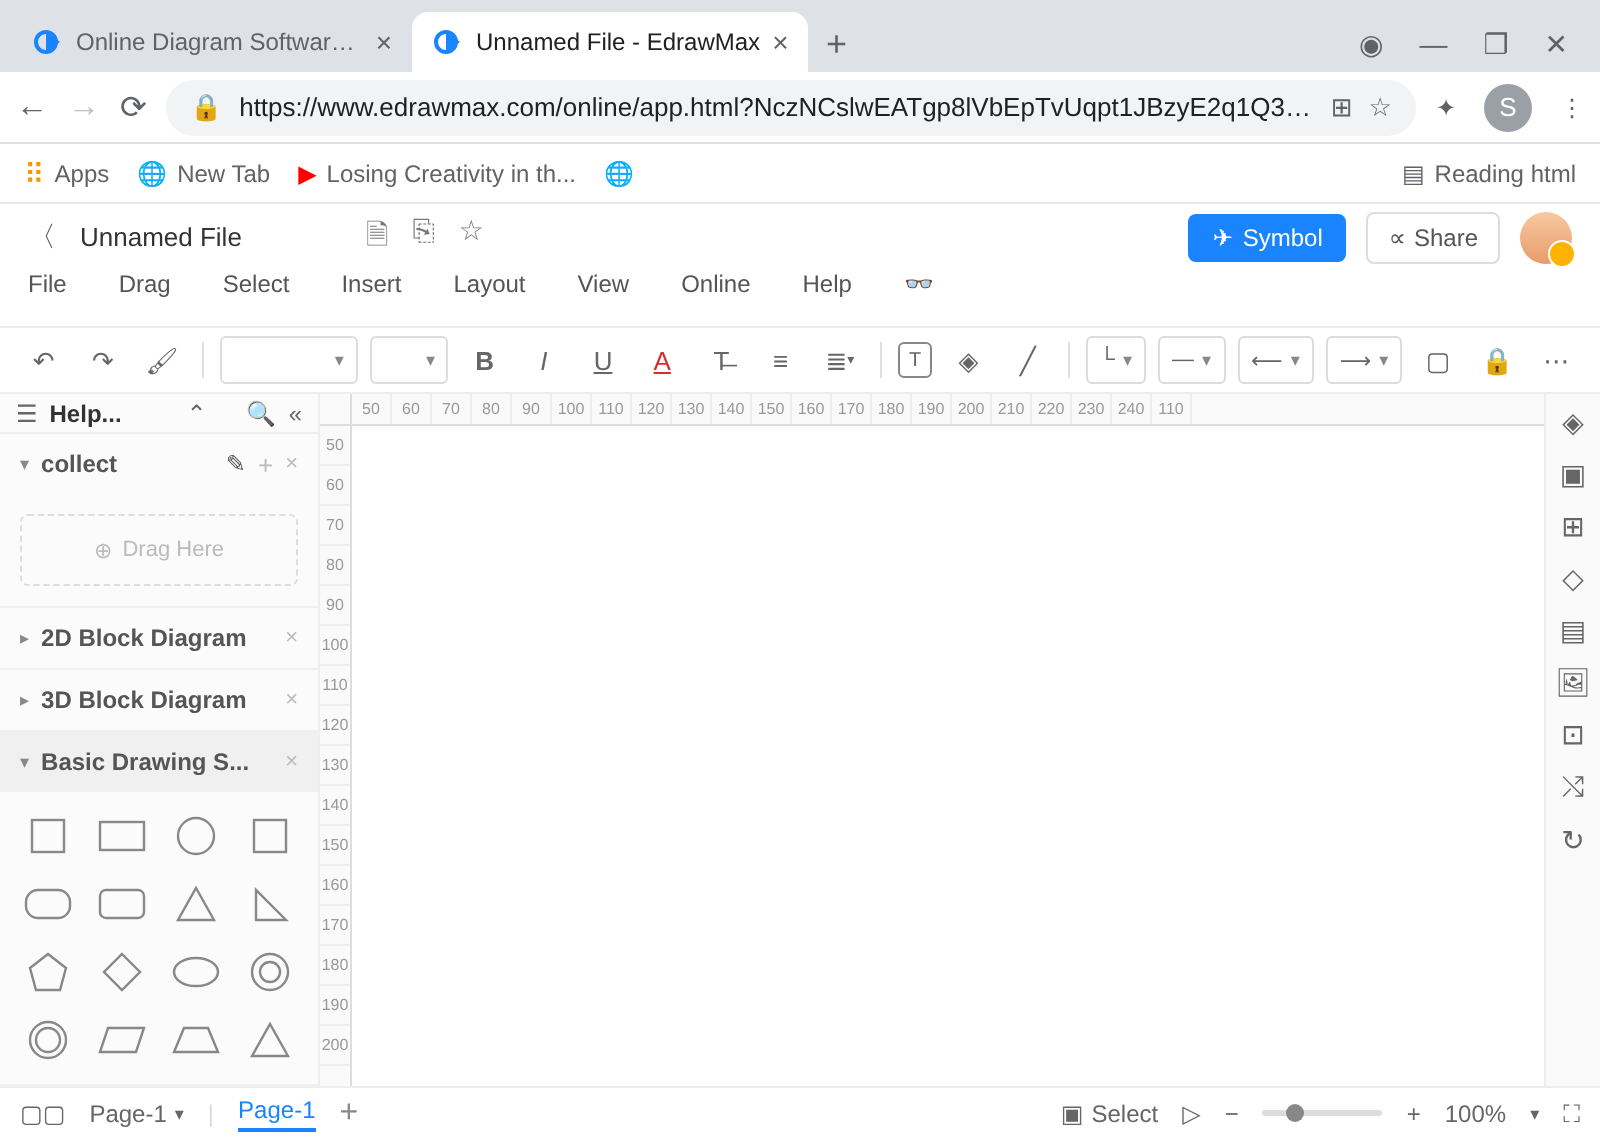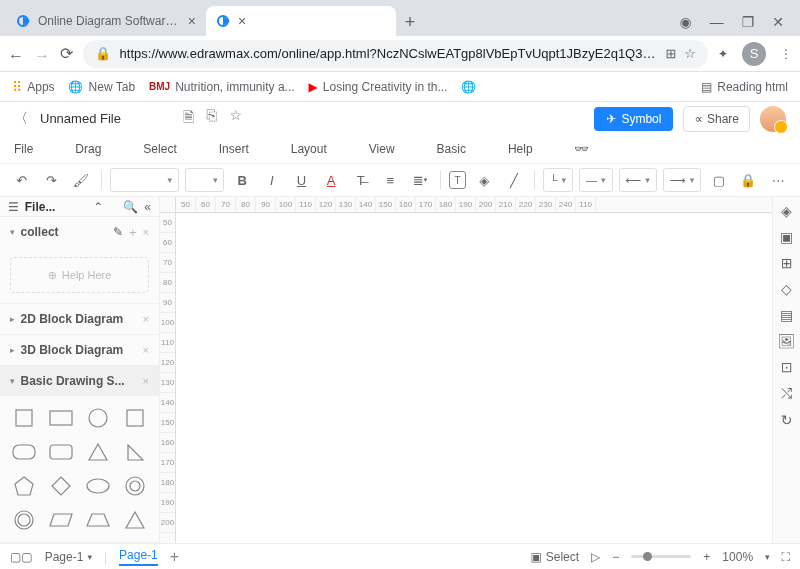--- a/index.html
+++ b/index.html
@@ -34,21 +34,21 @@
 .app-header .back { color: #555; font-size: 14px; cursor: pointer; }
 .app-header .filename { font-size: 13px; color: #333; }
 .app-header .file-icons { display: flex; gap: 12px; color: #777; margin-left: 50px; }
 .app-header .file-icons span { cursor: pointer; font-size: 14px; }
 .app-header-right { margin-left: auto; display: flex; align-items: center; gap: 10px; }
 .publish-btn { background: #1a84ff; color: #fff; border: none; border-radius: 4px; padding: 5px 12px; font-size: 12px; display: flex; align-items: center; gap: 5px; cursor: pointer; }
 .share-btn { background: #fff; border: 1px solid #ddd; border-radius: 4px; padding: 5px 10px; font-size: 12px; display: flex; align-items: center; gap: 4px; cursor: pointer; color: #555; }
 .user-av { width: 26px; height: 26px; border-radius: 50%; background: linear-gradient(#f8c9a0,#e89b6c); position: relative; }
 .user-av::after { content: ""; position: absolute; bottom: -2px; right: -2px; width: 12px; height: 12px; background: #ffb300; border-radius: 50%; border: 1px solid #fff; }
 
-.menu-bar { height: 28px; display: flex; align-items: center; padding: 0 14px; gap: 42px; font-size: 12px; color: #555; }
+.menu-bar { height: 28px; display: flex; padding: 0 14px; gap: 26px; font-size: 12px; color: #555; }
 .menu-bar span { cursor: pointer; }
 
 .toolbar { height: 34px; border-top: 1px solid #eee; border-bottom: 1px solid #eee; display: flex; align-items: center; padding: 0 10px; gap: 6px; color: #666; }
 .tb-btn { width: 24px; height: 24px; display: flex; align-items: center; justify-content: center; cursor: pointer; font-size: 13px; border-radius: 3px; }
 .tb-sep { width: 1px; height: 18px; background: #e0e0e0; margin: 0 2px; }
 .tb-dd { height: 24px; border: 1px solid #ddd; border-radius: 3px; display: flex; align-items: center; padding: 0 6px; gap: 4px; cursor: pointer; font-size: 11px; color: #666; }
 .tb-dd .caret { font-size: 9px; color: #888; }
 
 
 .main { display: flex; height: calc(569px - 36px - 36px - 30px - 33px - 28px - 34px - 26px); }
@@ -102,20 +102,21 @@
     <span class="title">Online Diagram Software - EdrawMax</span>
     <span class="close">×</span>
   </div>
   <div class="tab active">
     <span class="favicon">
         <svg width="14" height="14">
           <circle cx="6" cy="7" r="5" fill="none" stroke="#1a84ff" stroke-width="2"></circle>
           <path d="M6 2 L13 7 L6 12" fill="#1a84ff"></path>
         </svg>
       </span>
+    <span class="title">Unnamed File - EdrawMax</span>
     <span class="close">×</span>
   </div>
   <div class="newtab">+</div>
   <div class="window-controls">
     <span>◉</span>
     <span>—</span>
     <span>❐</span>
     <span>✕</span>
   </div>
 </div>
@@ -138,24 +139,20 @@
 </div>
 
 <div class="bookmarks">
   <span class="bm-item">
       <span class="bm-grid">⠿</span>
       <span>Apps</span>
     </span>
   <span class="bm-item">
       <span>🌐</span>
       <span>New Tab</span>
-    </span>
-  <span class="bm-item">
-      <span style="color:#b31b1b;font-weight:700;font-size:10px">BMJ</span>
-      <span>Nutrition, immunity a...</span>
     </span>
   <span class="bm-item">
       <span style="color:#ff0000">▶</span>
       <span>Losing Creativity in th...</span>
     </span>
   <span class="bm-item">
       <span>🌐</span>
     </span>
   <span class="reading-list">
       <span>▤</span>
@@ -184,21 +181,21 @@
   </div>
 </div>
 
 <div class="menu-bar">
   <span>File</span>
   <span>Drag</span>
   <span>Select</span>
   <span>Insert</span>
   <span>Layout</span>
   <span>View</span>
-  <span>Basic</span>
+  <span>Online</span>
   <span>Help</span>
   <span>👓</span>
 </div>
 
 <div class="toolbar">
   <span class="tb-btn">↶</span>
   <span class="tb-btn">↷</span>
   <span class="tb-btn">🖌</span>
   <div class="tb-sep"></div>
   <div class="tb-dd" style="width:70px">
@@ -227,38 +224,38 @@
   <div class="tb-dd">⟶<span class="caret">▾</span></div>
   <span class="tb-btn">▢</span>
   <span class="tb-btn">🔒</span>
   <span class="tb-btn">⋯</span>
 </div>
 
 <div class="main">
   <div class="sidebar">
     <div class="sb-head">
       <span>☰</span>
-      <span class="title">File...</span>
+      <span class="title">Help...</span>
       <span>⌃</span>
       <span style="width:8px"></span>
       <span>🔍</span>
       <span>«</span>
     </div>
 
     <div class="sb-section">
       <div class="sb-section-head">
         <span class="arrow">▾</span>
         <span class="label">collect</span>
         <span>✎</span>
         <span class="plus">+</span>
         <span class="x">×</span>
       </div>
       <div class="drag-here">
         <span>⊕</span>
-        <span>Help Here</span>
+        <span>Drag Here</span>
       </div>
     </div>
 
     <div class="sb-section">
       <div class="sb-section-head">
         <span class="arrow">▸</span>
         <span class="label">2D Block Diagram</span>
         <span class="x">×</span>
       </div>
     </div>

